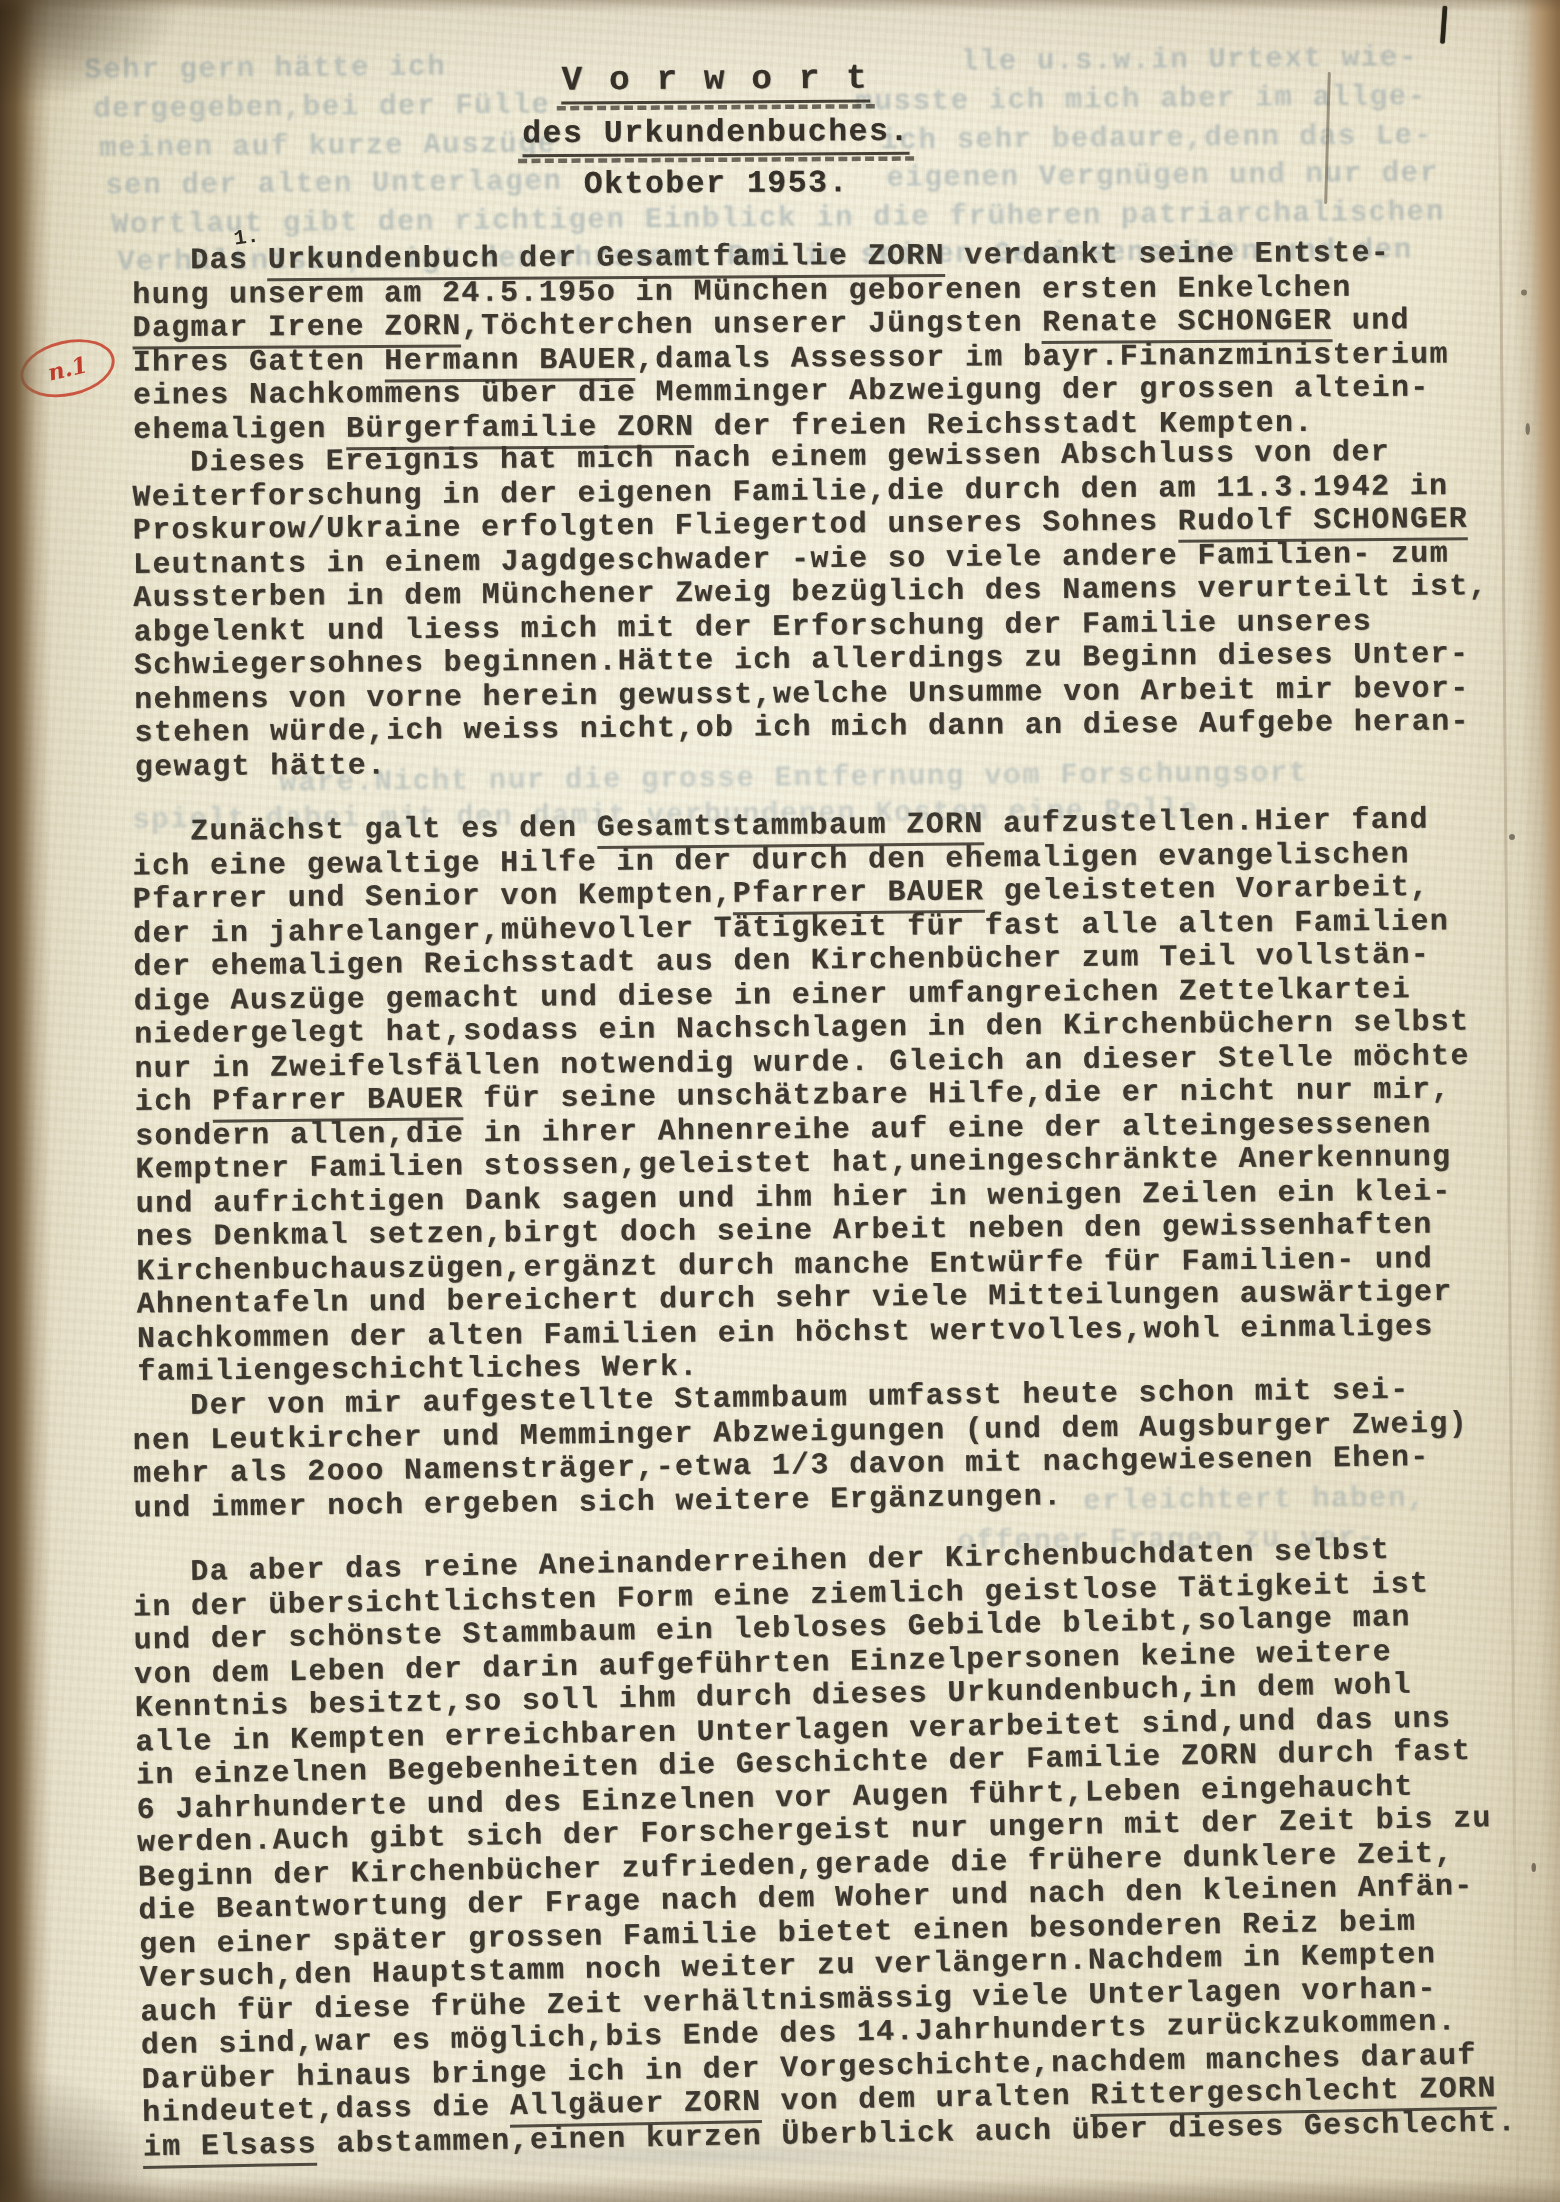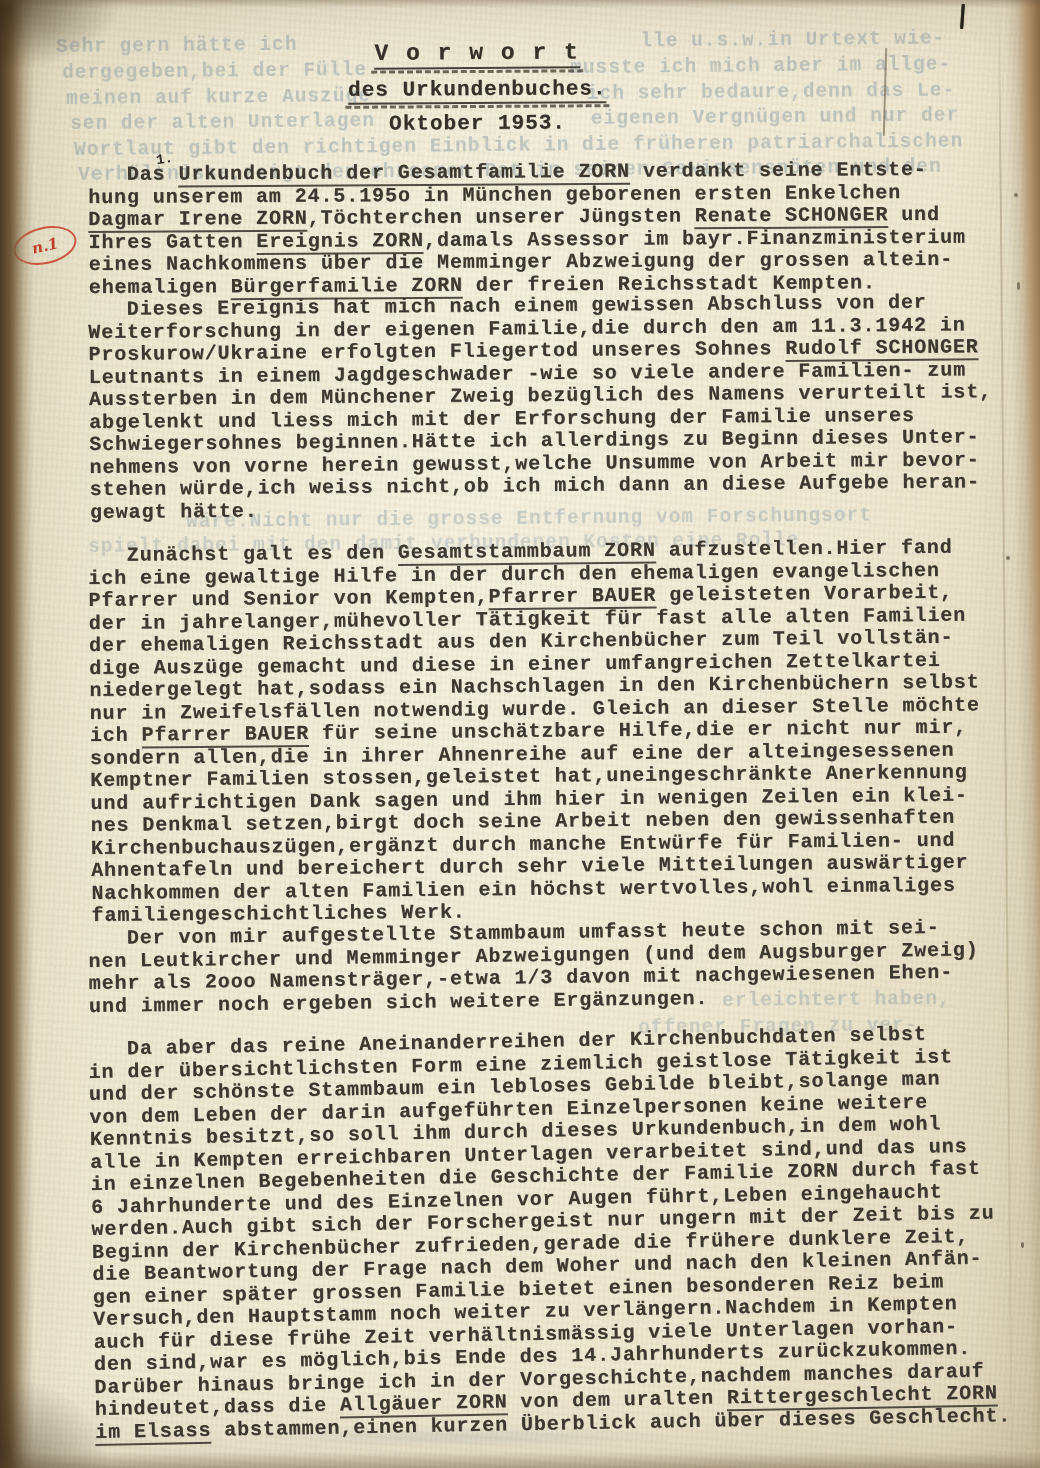--- a/index.html
+++ b/index.html
@@ -109,21 +109,21 @@
     <div class="heading">
       <div class="h-line h-title"><span class="du">V o r w o r t</span></div>
       <div class="h-line h-sub"><span class="du">des Urkundenbuches.</span></div>
       <div class="h-line h-date"><span>Oktober 1953.</span></div>
     </div>
     <div class="paras">
       <div class="para p1">
           <div class="tline"><span>   Das </span><span class="ul">Urkundenbuch der Gesamtfamilie ZORN</span><span> verdankt seine Entste-</span></div>
           <div class="tline"><span>hung unserem am 24.5.195o in München geborenen ersten Enkelchen</span></div>
           <div class="tline"><span class="ul">Dagmar Irene ZORN</span><span>,Töchterchen unserer Jüngsten </span><span class="ul">Renate SCHONGER</span><span> und</span></div>
-          <div class="tline"><span>Ihres Gatten </span><span class="ul">Ereignis ZORN</span><span>,damals Assessor im bayr.Finanzministerium</span></div>
+          <div class="tline"><span>Ihres Gatten </span><span class="ul">Hermann BAUER</span><span>,damals Assessor im bayr.Finanzministerium</span></div>
           <div class="tline"><span>eines Nachkommens über die Memminger Abzweigung der grossen altein-</span></div>
           <div class="tline"><span>ehemaligen </span><span class="ul">Bürgerfamilie ZORN</span><span> der freien Reichsstadt Kempten.</span></div>
         </div>
       <div class="para p2">
           <div class="tline"><span>   Dieses Ereignis hat mich nach einem gewissen Abschluss von der</span></div>
           <div class="tline"><span>Weiterforschung in der eigenen Familie,die durch den am 11.3.1942 in</span></div>
           <div class="tline"><span>Proskurow/Ukraine erfolgten Fliegertod unseres Sohnes </span><span class="ul">Rudolf SCHONGER</span></div>
           <div class="tline"><span>Leutnants in einem Jagdgeschwader -wie so viele andere Familien- zum</span></div>
           <div class="tline"><span>Aussterben in dem Münchener Zweig bezüglich des Namens verurteilt ist,</span></div>
           <div class="tline"><span>abgelenkt und liess mich mit der Erforschung der Familie unseres</span></div>

